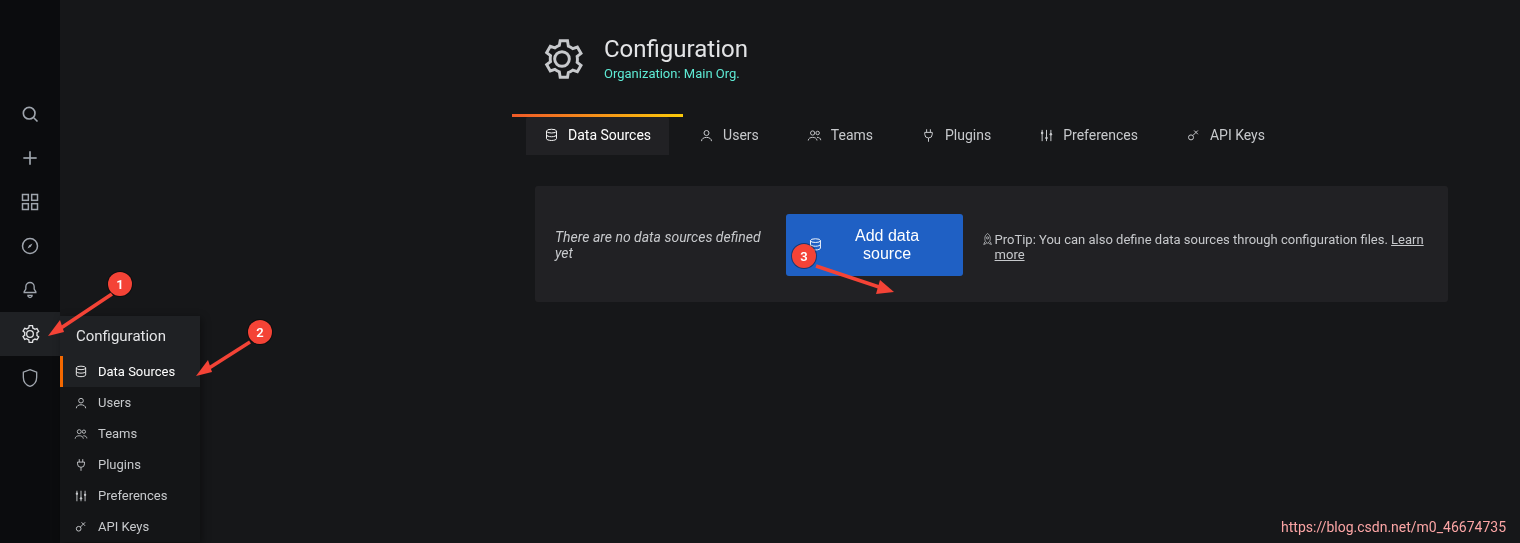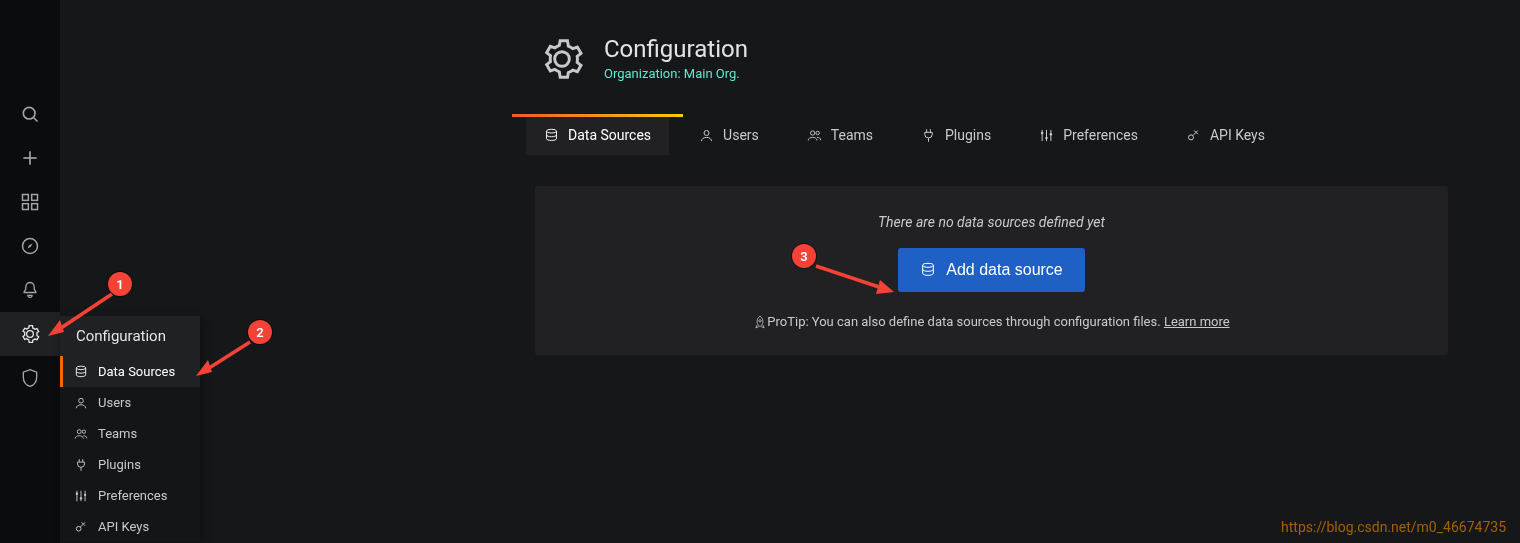--- a/index.html
+++ b/index.html
@@ -137,21 +137,21 @@
     border-radius: 2px 2px 0 0;
   }
   .tab svg { width: 15px; height: 15px; }
 
   .panel {
     margin: 30px 72px 0 455px;
     background: #212124;
     border-radius: 3px;
     padding: 28px 20px 26px;
     display: flex;
-    flex-direction: column;
+    flex-direction: row;
     align-items: center;
     gap: 18px;
   }
   .empty-text {
     font-style: italic;
     color: #c7c9cc;
     font-size: 14px;
   }
   .add-btn {
     display: inline-flex;
@@ -161,21 +161,21 @@
     color: #fff;
     border: none;
     font-size: 16px;
     font-weight: 500;
     padding: 13px 22px;
     border-radius: 3px;
     cursor: pointer;
   }
   .add-btn svg { width: 16px; height: 16px; }
   .protip {
-    display: flex; align-items: center; 
+    display: flex; 
     color: #c7c9cc;
     font-size: 13px;
     margin-top: 4px;
   }
   .protip a { color: #c7c9cc; text-decoration: underline; cursor: pointer; }
   .protip svg { width: 14px; height: 14px; }
 
   
   .callout {
     position: absolute;
@@ -193,21 +193,21 @@
     position: absolute;
     z-index: 19;
     pointer-events: none;
   }
   .arrow line { stroke: #f44336; stroke-width: 3.5; }
   .arrow polygon { fill: #f44336; }
 
   .watermark {
     position: absolute;
     right: 14px; bottom: 8px;
-    color: #a16207;
+    color: #fca5a5;
     font-size: 14px;
   }
 </style>
 </head>
 <body>
 
 <svg width="0" height="0" style="position:absolute">
   <defs>
     <g id="i-gear">
         <path fill="none" stroke="currentColor" stroke-width="1.6" d="M12 8a4 4 0 1 0 0 8 4 4 0 0 0 0-8zm8.4 4a8.4 8.4 0 0 0-.12-1.4l2.1-1.64-2-3.46-2.5.88a8.4 8.4 0 0 0-2.42-1.4L15 2h-4l-.46 2.58a8.4 8.4 0 0 0-2.42 1.4l-2.5-.88-2 3.46 2.1 1.64A8.4 8.4 0 0 0 5.6 12c0 .48.04.94.12 1.4l-2.1 1.64 2 3.46 2.5-.88a8.4 8.4 0 0 0 2.42 1.4L11 22h4l.46-2.58a8.4 8.4 0 0 0 2.42-1.4l2.5.88 2-3.46-2.1-1.64c.08-.46.12-.92.12-1.4z"></path>

